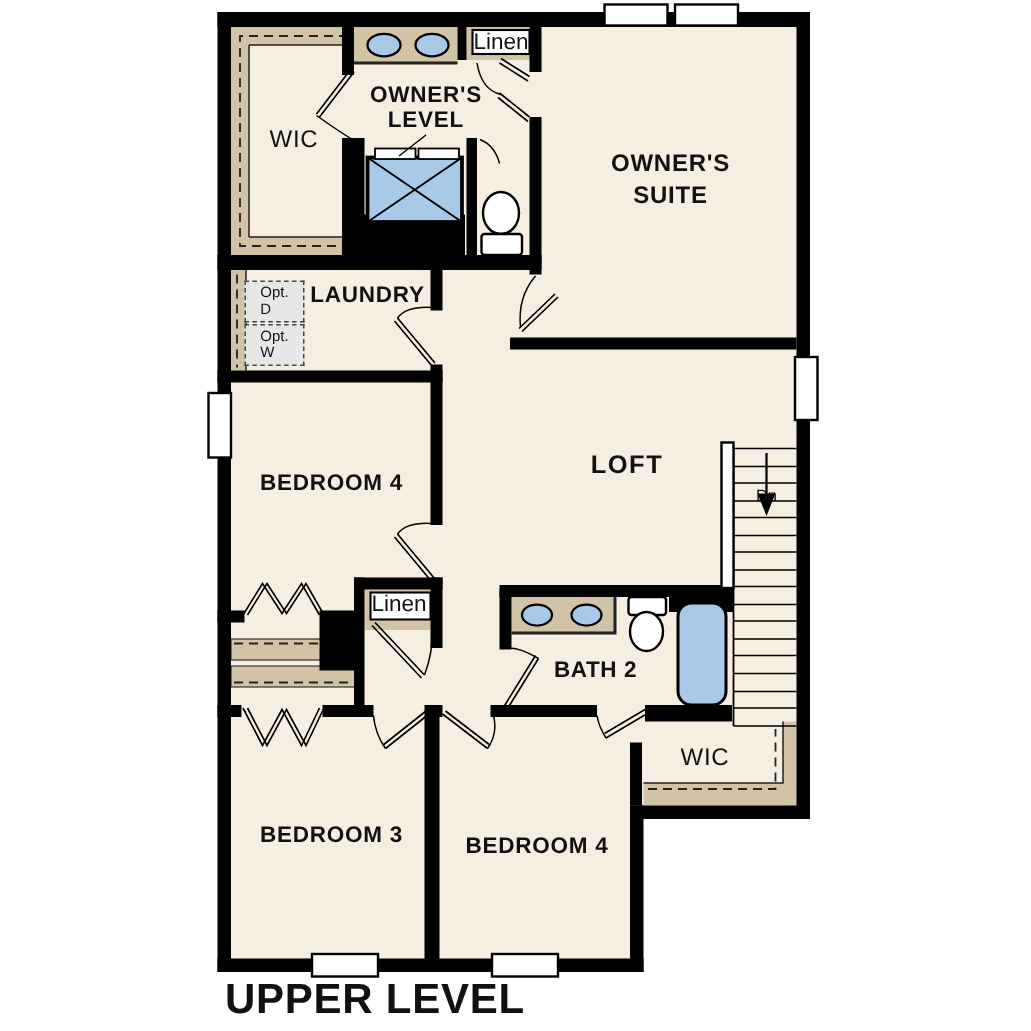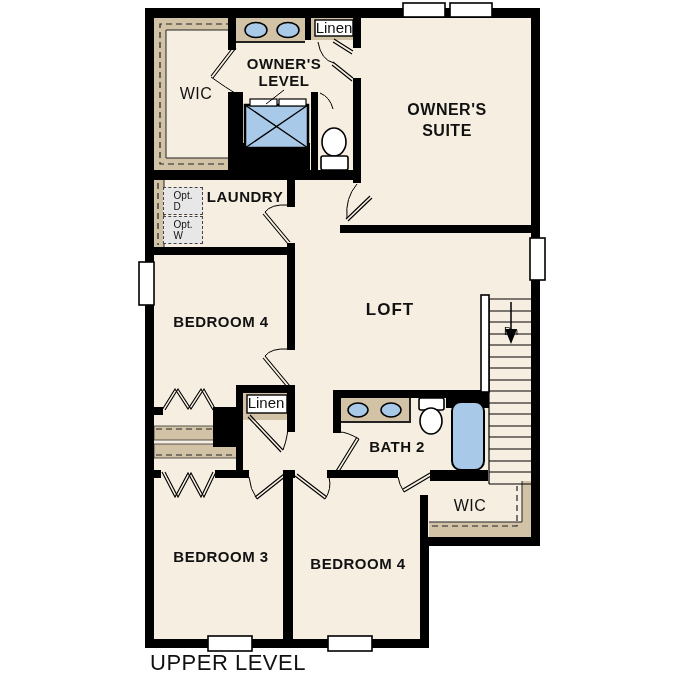--- a/index.html
+++ b/index.html
@@ -18,33 +18,33 @@
     font-family:"Liberation Sans",sans-serif;color:var(--c-text);
   }
   .canvas svg{position:absolute;left:0;top:0;}
   .lbl{
     position:absolute;transform:translate(-50%,-50%);
     white-space:nowrap;text-align:center;color:var(--c-text);
     line-height:1.15;
   }
   .room{font-weight:700;font-size:15px;letter-spacing:.5px;}
   .room-lg{font-weight:700;font-size:16px;letter-spacing:.5px;line-height:1.3;}
-  .loft{font-weight:700;font-size:17px;letter-spacing:1px;}
+  .loft{font-weight:700;font-size:17px;letter-spacing:1px;margin-left:28px;}
   .bath2{font-weight:700;font-size:15px;letter-spacing:.4px;}
   .small{font-weight:400;font-size:16px;letter-spacing:.5px;}
   .tiny{font-weight:400;font-size:15px;}
   .dn{font-weight:400;font-size:11px;margin-top:40px;}
   .optbox{
     position:absolute;background:var(--c-optional-appliance-gray);
     border:1px dashed #444;font-size:10px;line-height:11px;
     display:flex;align-items:center;justify-content:center;text-align:left;
     box-sizing:border-box;
   }
   .title{
-    position:absolute;font-weight:400;font-size:22px;letter-spacing:.5px;
+    position:absolute;font-weight:700;font-size:28px;letter-spacing:.5px;
     color:var(--c-text);
   }
 </style>
 </head>
 <body>
 
 <div class="canvas">
 
 <svg width="687" height="687" viewBox="0 0 687 687">
 

